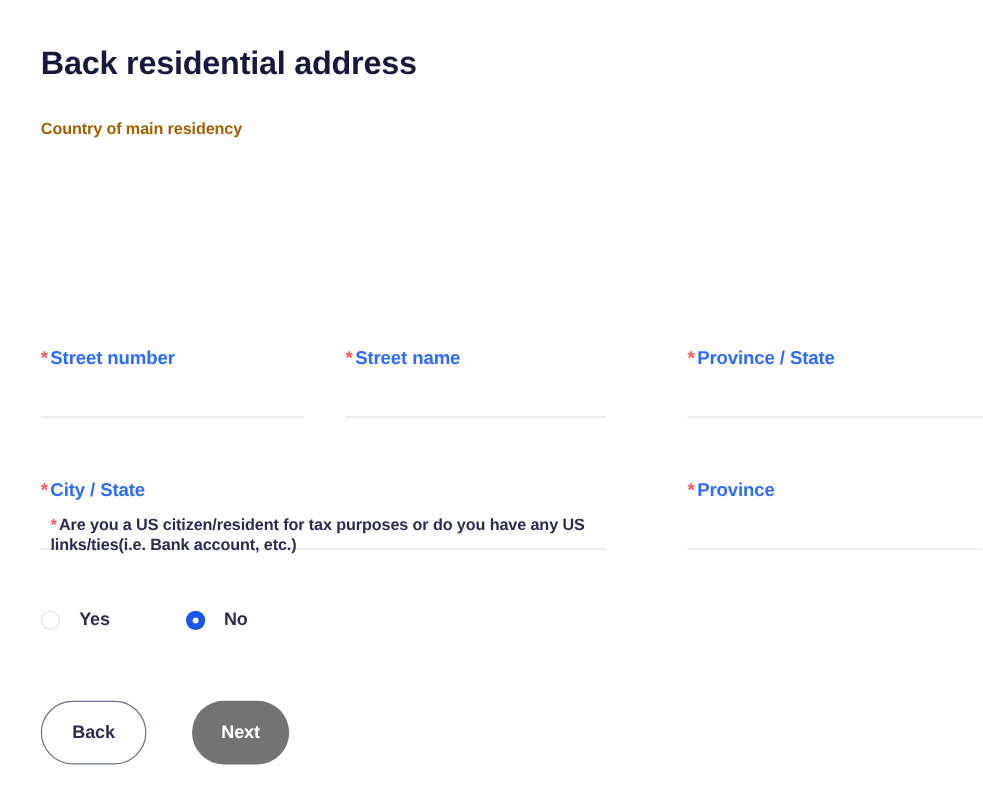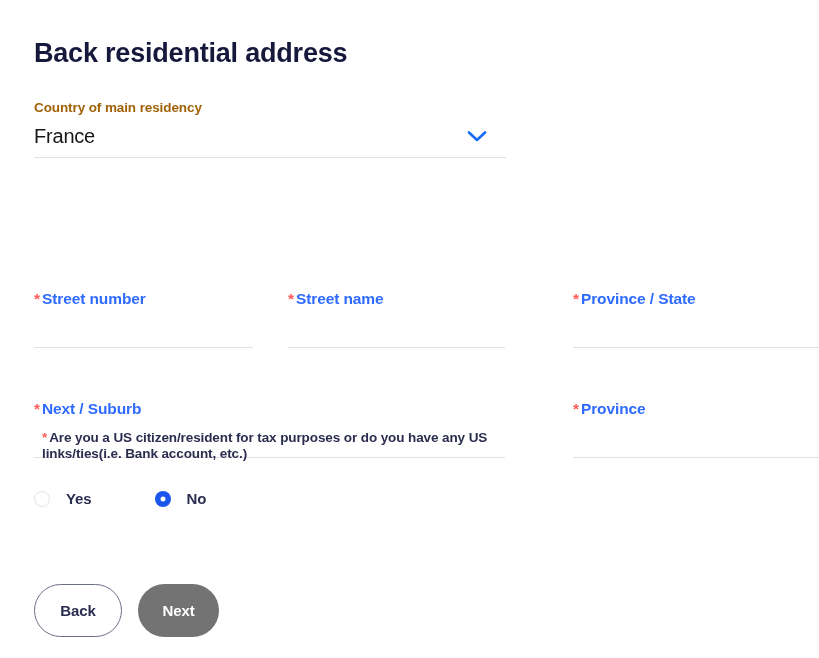--- a/index.html
+++ b/index.html
@@ -118,21 +118,21 @@
     font-size: 13.5px;
     font-weight: bold;
     color: #2b2d4f;
     line-height: 16px;
     letter-spacing: -0.1px;
   }
 
   .radio-row {
     position: absolute;
     left: 34px;
-    top: 490px;
+    top: 508px;
     display: flex;
     align-items: center;
     gap: 0;
   }
   .radio-option {
     display: flex;
     align-items: center;
     cursor: pointer;
   }
   .radio-option.opt-yes { margin-right: 63px; }
@@ -171,21 +171,21 @@
     letter-spacing: -0.1px;
   }
 
   
   .btn-row {
     position: absolute;
     left: 34px;
     top: 584px;
     display: flex;
     align-items: center;
-    gap: 16px;
+    gap: 38px;
   }
   .btn {
     border-radius: 999px;
     font-family: "Liberation Sans", sans-serif;
     font-size: 15px;
     font-weight: bold;
     letter-spacing: -0.1px;
     cursor: pointer;
     display: flex;
     align-items: center;
@@ -209,28 +209,20 @@
 </style>
 </head>
 <body>
 
 <div class="page">
 
   <div class="page-title">Back residential address</div>
 
   <div class="country-group">
     <div class="country-label">Country of main residency</div>
-    <div class="country-control">
-      <span class="country-value">France</span>
-      <span class="chevron-down">
-        <svg viewBox="0 0 26 26" width="26" height="26" aria-hidden="true">
-          <path d="M5 9.5 L13 17 L21 9.5" fill="none" stroke="#1a6bf5" stroke-width="2.6" stroke-linecap="round" stroke-linejoin="round"></path>
-        </svg>
-      </span>
-    </div>
   </div>
 
   <div class="field f-street-number">
     <div class="field-label field-label-row">
       <span class="req-star">*</span><span>Street number</span>
     </div>
     <input class="field-input" type="text" placeholder="" style="">
   </div>
 
   <div class="field f-street-name">
@@ -242,21 +234,21 @@
 
   <div class="field f-province">
     <div class="field-label field-label-row">
       <span class="req-star">*</span><span>Province / State</span>
     </div>
     <input class="field-input" type="text" placeholder="" style="">
   </div>
 
   <div class="field f-city">
     <div class="field-label field-label-row">
-      <span class="req-star">*</span><span>Next / Suburb</span>
+      <span class="req-star">*</span><span>City / State</span>
     </div>
     <input class="field-input" type="text" placeholder="" style="">
   </div>
 
   <div class="field f-postcode">
     <div class="field-label field-label-row">
       <span class="req-star">*</span><span>Province</span>
     </div>
     <input class="field-input" type="text" placeholder="" style="">
   </div>

